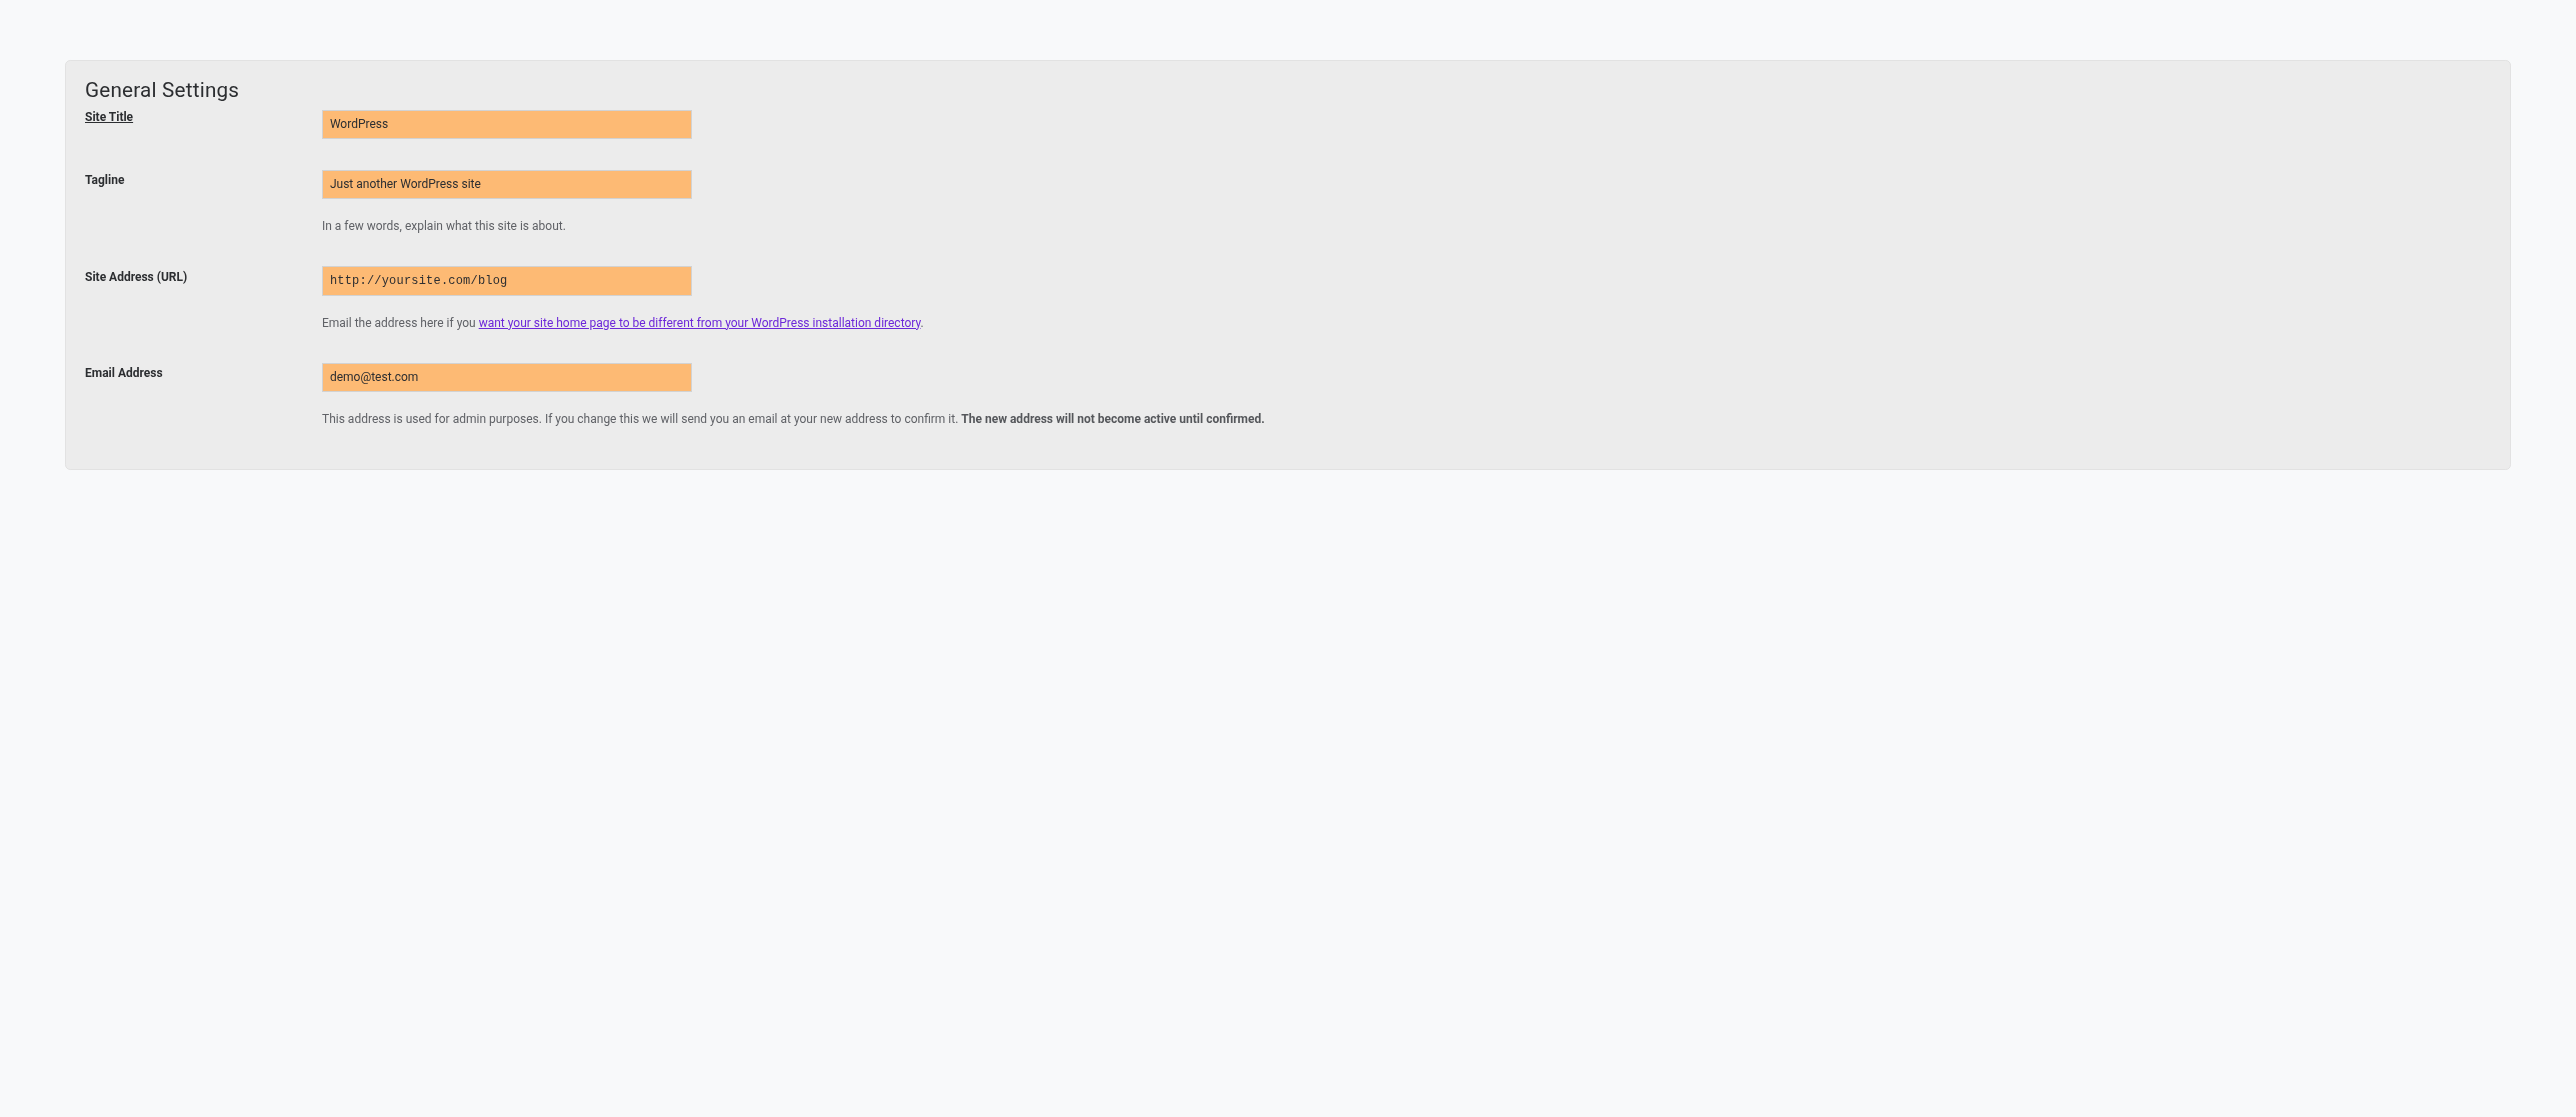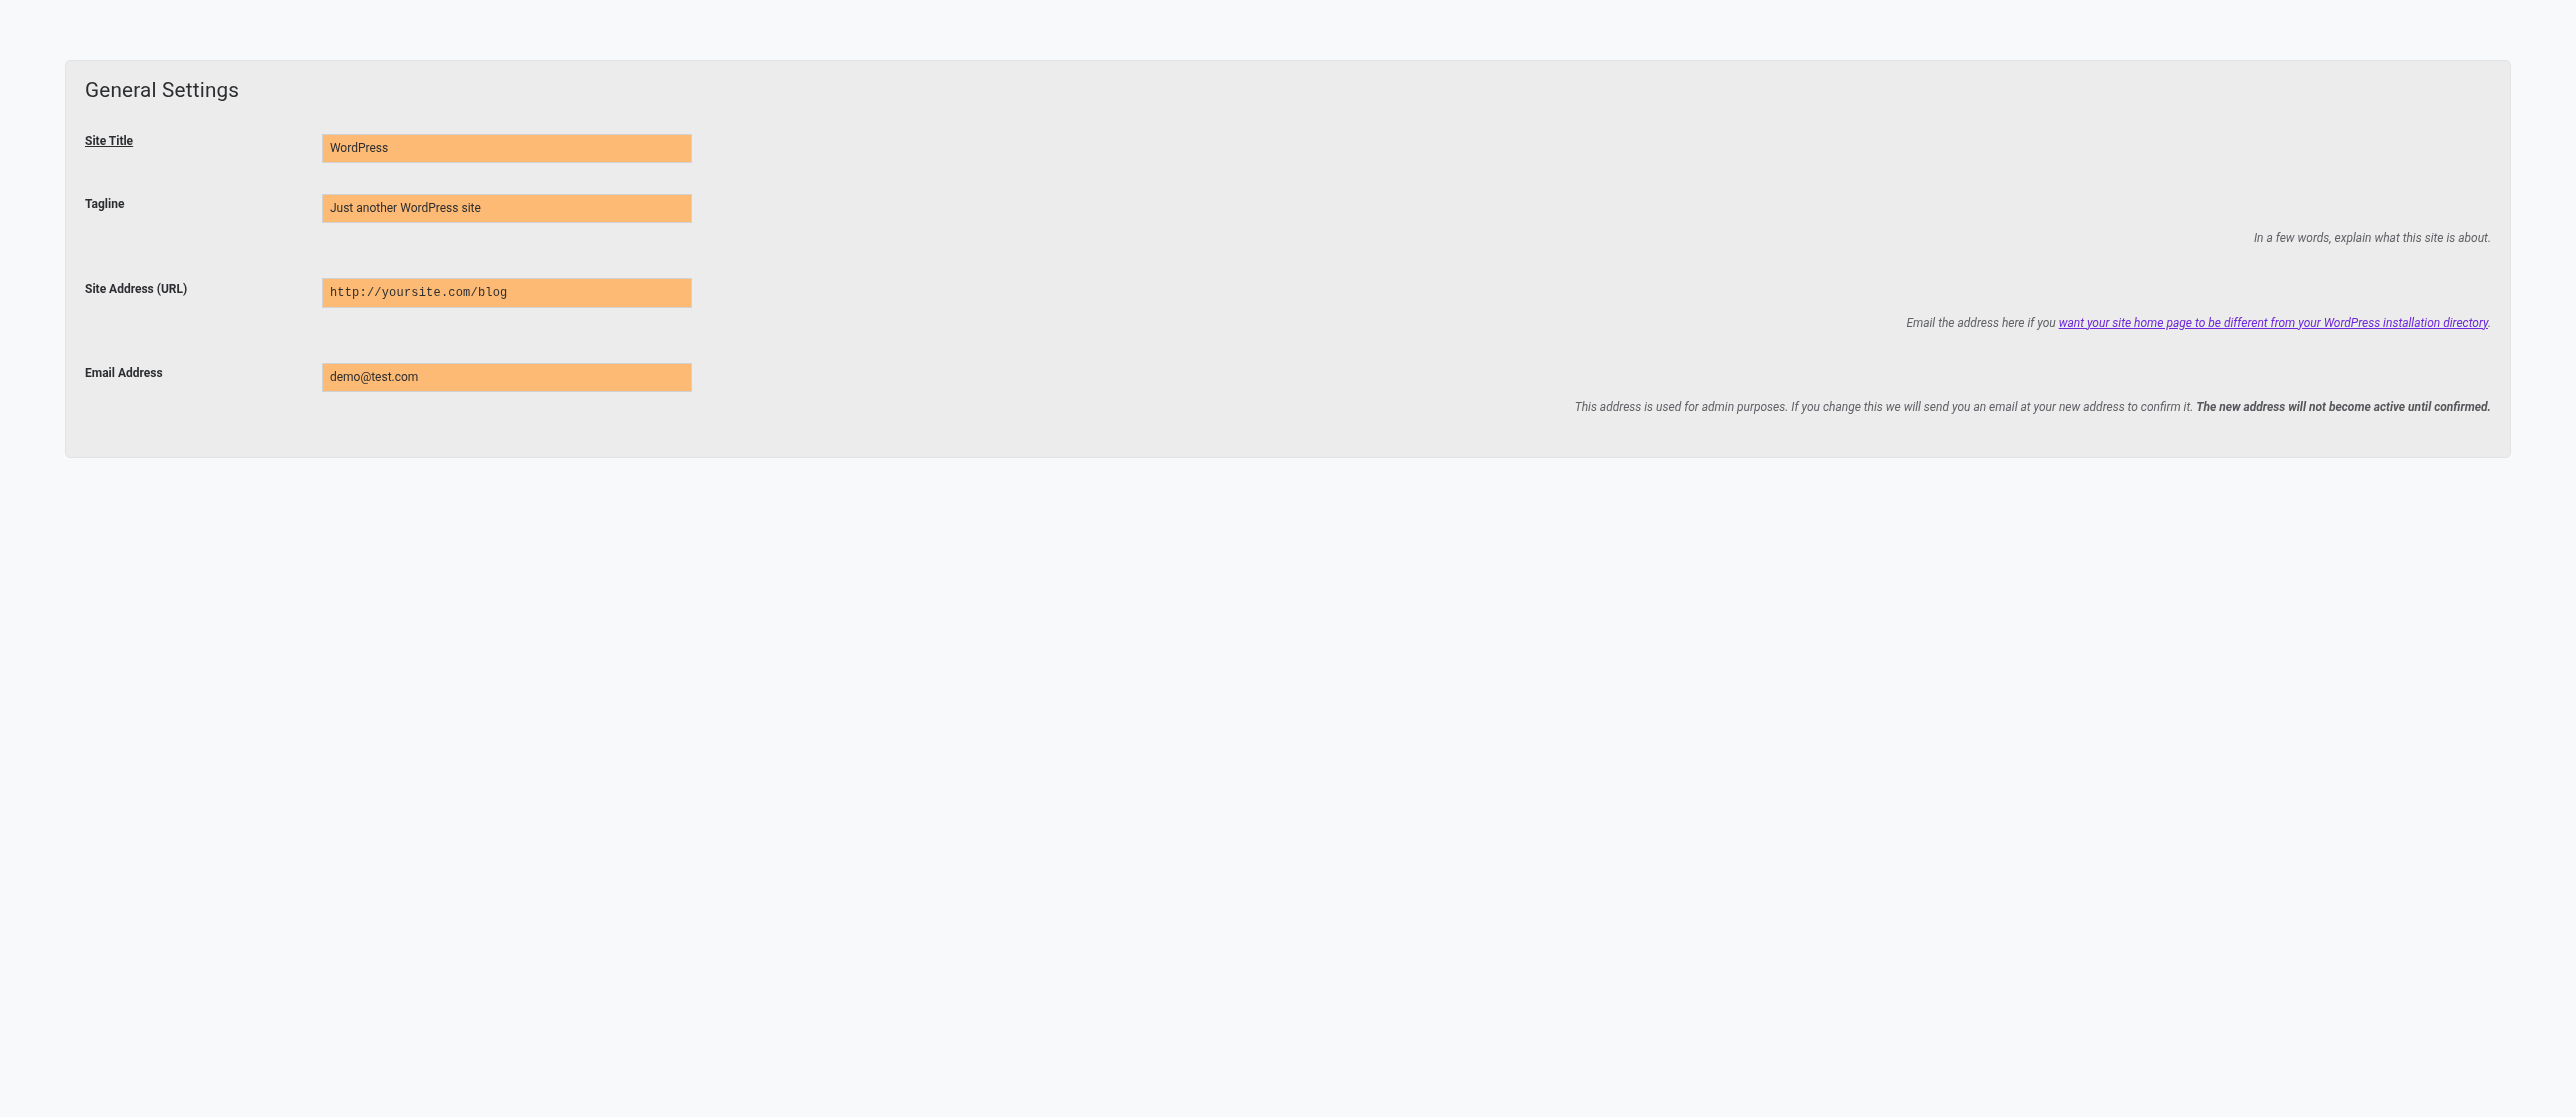--- a/index.html
+++ b/index.html
@@ -16,21 +16,21 @@
     .settings-panel {
       background: #ececec;
       border: 0.9px solid #e2e2e2;
       border-radius: 5.2px;
       padding: 17px 19px 24px 19px;
     }
     .page-title {
       font-size: 20.7px;
       font-weight: 400;
       color: #2c2e31;
-      margin-bottom: 32px;
+      margin-bottom: 8px;
       letter-spacing: 0.2px;
     }
     .form-table {
       width: 100%;
       border-collapse: collapse;
     }
     .form-table > tbody > tr > th {
       text-align: left;
       vertical-align: top;
       width: 237px;
@@ -60,26 +60,24 @@
       background: #fdba74;
       color: #2c2e31;
       font-family: inherit;
     }
     input.code {
       font-family: ui-monospace, Menlo, Consolas, "Courier New", monospace;
       letter-spacing: 0.2px;
     }
     .description {
       display: block;
-      margin-top: 7px;
-      font-style: italic;
+      margin-top: 19px;
       font-size: 12px;
       color: #606267;
       line-height: 1.45;
-      text-align: right;
     }
     .description a {
       color: #6d28d9;
       text-decoration: underline;
     }
     .description strong {
       font-weight: 700;
       color: #55575b;
     }
   </style>

